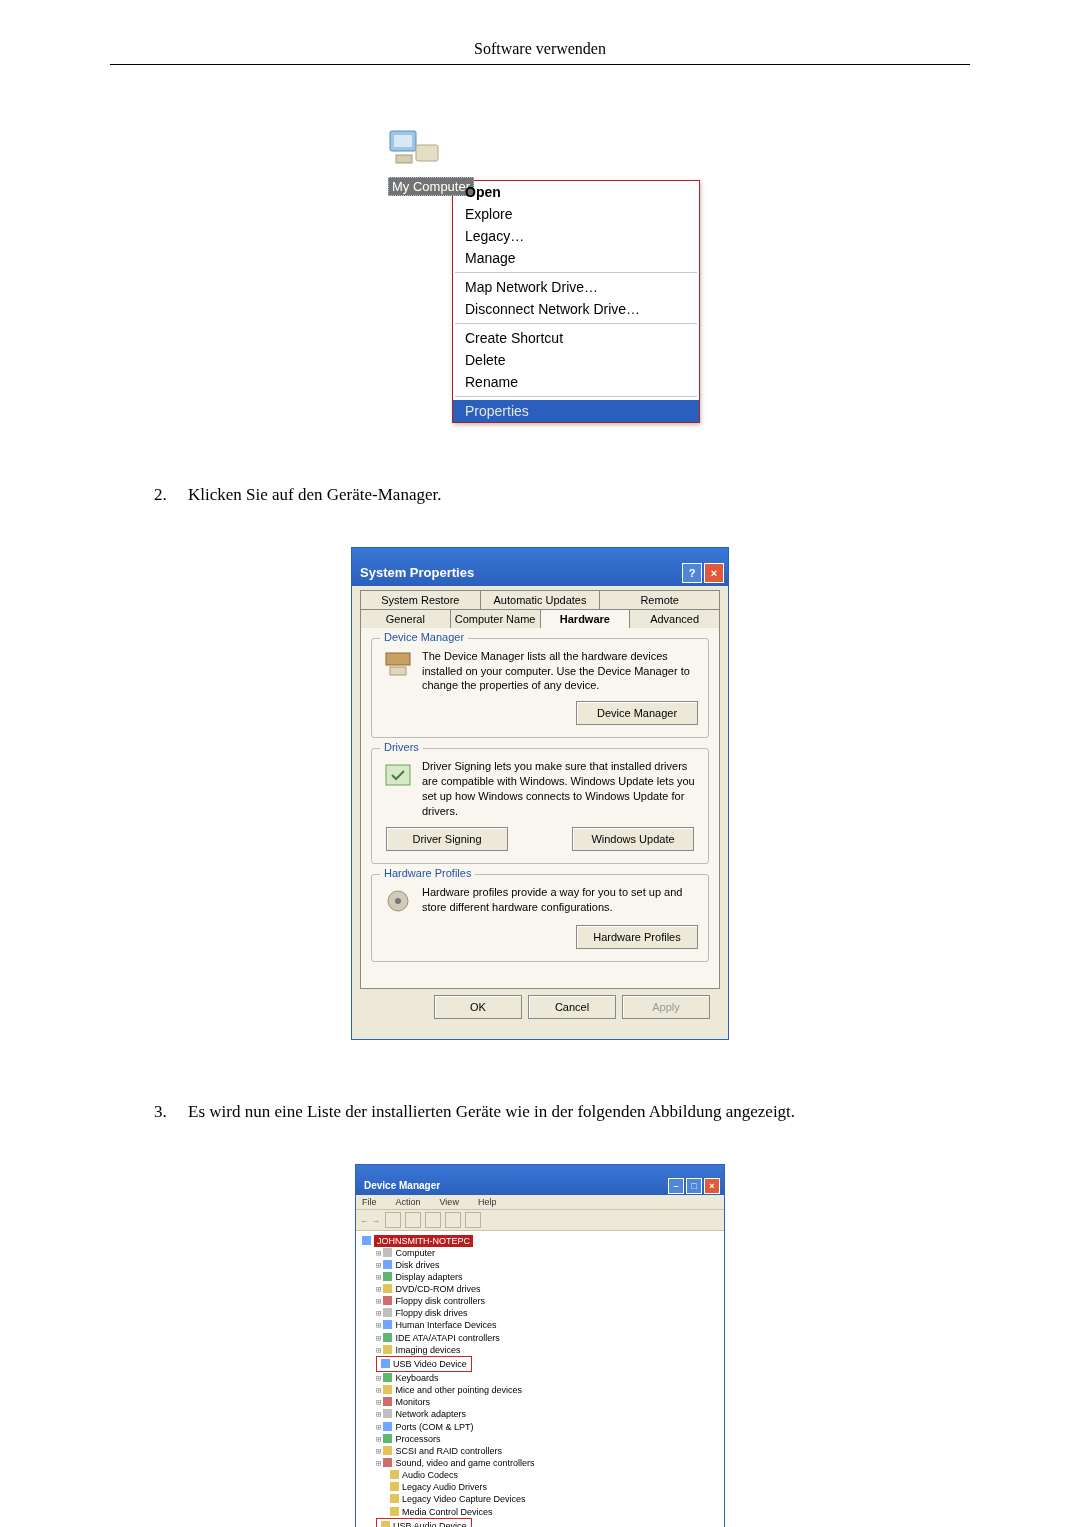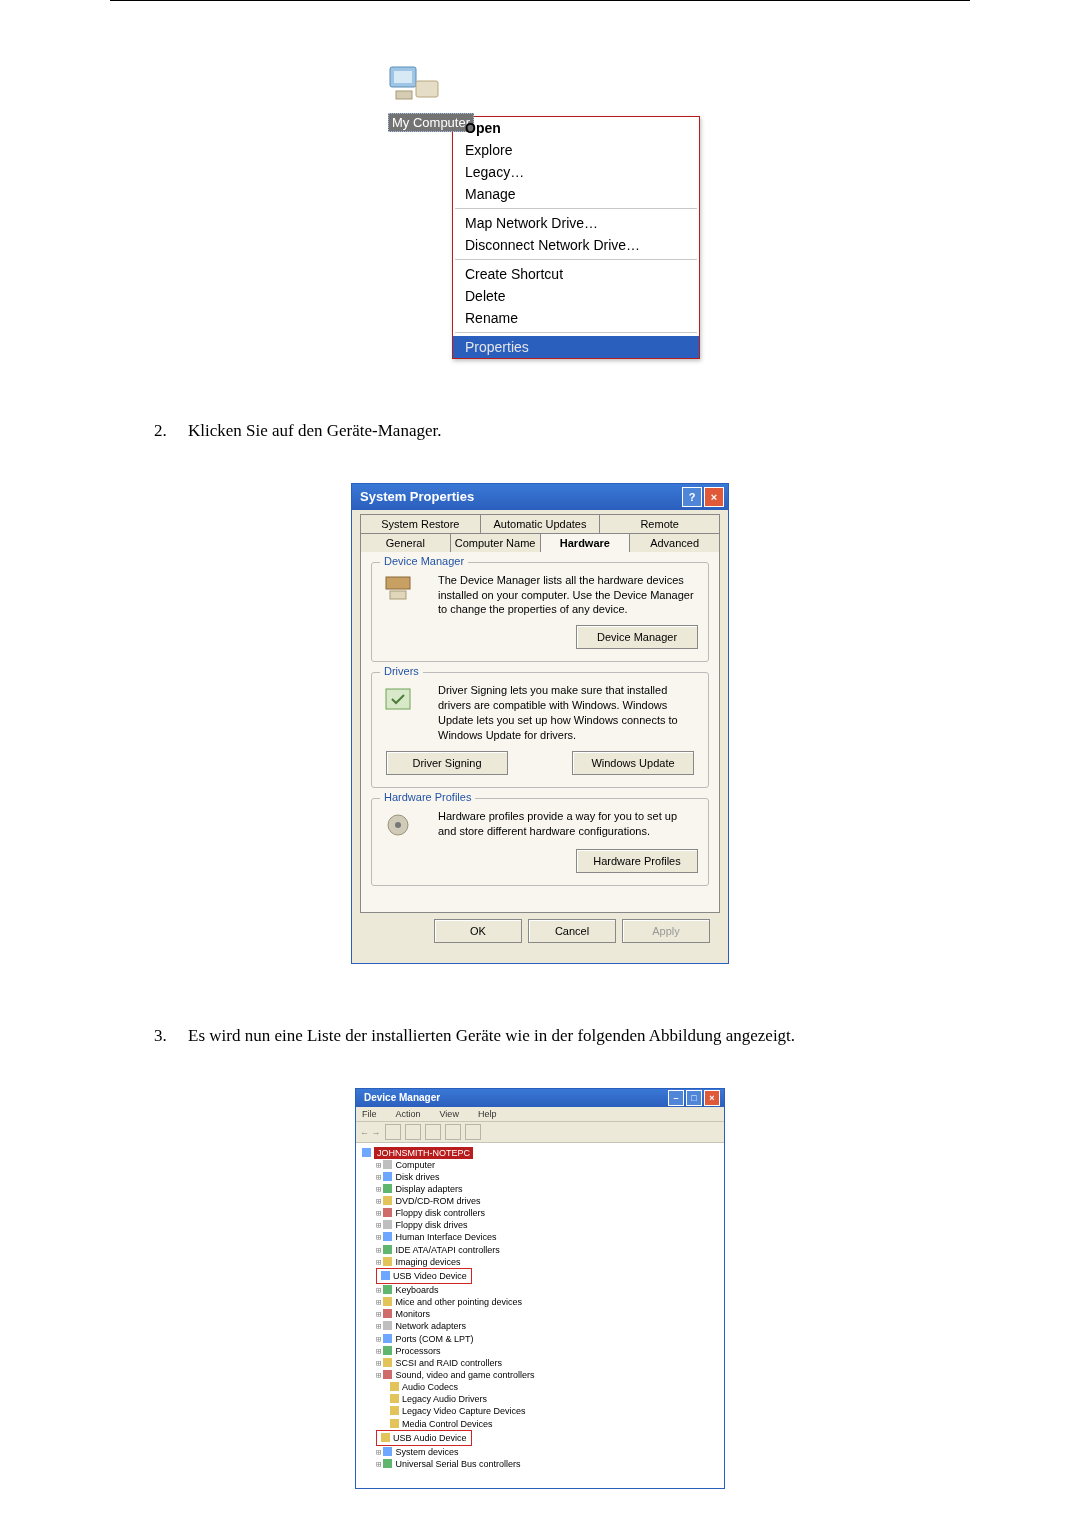--- a/index.html
+++ b/index.html
@@ -18,34 +18,34 @@
   .mc-label{color:#fff;background:#737373;font-size:13px;padding:1px 3px;display:inline-block;border:1px dotted #a7c0e6;margin-left:8px}
   .ctxmenu{width:246px;border:1px solid #b91c1c;background:#fff;box-shadow:1px 2px 4px rgba(0,0,0,.25);margin-left:72px;margin-top:-16px}
   .ctxmenu .mi{font-size:14px;padding:3px 12px;color:#000}
   .ctxmenu .mi.bold{font-weight:bold}
   .ctxmenu .sep{height:1px;background:#c7c7c7;margin:3px 2px}
   .ctxmenu .mi.sel{background:#2b5fbd;color:#e5e5e5}
 
   
   .fig2{width:378px;font-family:Tahoma,Arial,sans-serif;font-size:11px;color:#000}
   .dlg{border:1px solid #2b5fbd;background:#ece9d8}
-  .titlebar{height:26px;background:linear-gradient(#3a78d6,#2b5fbd);color:#fff;display:flex;align-items:center;padding:0 4px 0 8px;font-weight:bold;font-size:13px}
+  .titlebar{height:26px;background:linear-gradient(#3a78d6,#2b5fbd);color:#fff;display:flex;align-items:center;padding:12px 4px 0 8px;font-weight:bold;font-size:13px}
   .titlebar .tbtn{margin-left:auto;display:flex;gap:2px}
   .titlebar .tbtn span{display:inline-flex;width:18px;height:18px;align-items:center;justify-content:center;border:1px solid #fff;font-size:11px;background:#4f86d8}
   .titlebar .tbtn .close{background:#e05a3a}
   .dlg-body{padding:4px 8px 10px}
   .tabs{display:flex;flex-wrap:wrap}
   .tabrow{display:flex;width:100%}
   .tab{flex:1;text-align:center;padding:3px 0;border:1px solid #888;background:#ece9d8;border-bottom:none;font-size:11px}
   .tab+.tab{margin-left:-1px}
   .tab.active{background:#f8f6ef;font-weight:bold;position:relative;z-index:2}
   .tabpane{border:1px solid #888;background:#f8f6ef;margin-top:-1px;padding:10px 10px 16px}
   .grp{border:1px solid #bbb;border-radius:3px;padding:10px 10px 12px;margin-bottom:10px;position:relative}
   .grp-title{position:absolute;top:-8px;left:8px;background:#f8f6ef;padding:0 4px;color:#2353a6}
-  .grp-row{display:flex;align-items:flex-start;gap:24px}
+  .grp-row{display:flex;align-items:flex-start;gap:8px}
   .grp-ico{width:32px;height:32px;flex:none}
   .grp p{margin:0;font-size:11px;line-height:1.35}
   .btnrow{display:flex;justify-content:flex-end;gap:8px;margin-top:8px}
   .btnrow.two{justify-content:space-between;padding:0 4px}
   .wbtn{min-width:104px;height:22px;border:1px solid #888;background:#ece9d8;display:inline-flex;align-items:center;justify-content:center;font-size:11px;padding:0 8px;box-shadow:inset 1px 1px 0 #fff}
   .wbtn.disabled{color:#999}
   .dlg-foot{display:flex;justify-content:flex-end;gap:6px;padding:6px 10px 10px}
 
   
   .fig3{width:370px;font-family:Tahoma,Arial,sans-serif;font-size:9px}
@@ -64,20 +64,21 @@
   .dm .hl{border:1.5px solid #cf2525;padding:1px 4px;display:inline-block;margin-left:14px}
 
   
   .mini{display:inline-block;width:9px;height:9px;margin-right:3px;vertical-align:-1px}
   .c-blue{background:#6ea7ff}.c-gray{background:#bfbfbf}.c-yel{background:#e2c45a}.c-grn{background:#5fb66f}.c-red{background:#cf6b6b}
 </style>
 </head>
 <body>
 
 <div class="page">
+  <div class="hdr">Software verwenden</div>
   <hr class="hrule">
 
   <div class="fig">
     <div class="fig1">
       <div class="mc-icon">
         <svg viewBox="0 0 56 48">
           <rect x="4" y="6" width="26" height="20" rx="2" fill="#9ec5e6" stroke="#5b8db6"></rect>
           <rect x="8" y="10" width="18" height="12" fill="#d7e9f5"></rect>
           <rect x="30" y="20" width="22" height="16" rx="2" fill="#e6ddc6" stroke="#b3a77f"></rect>
           <rect x="10" y="30" width="16" height="8" fill="#d4ccb3" stroke="#a89c77"></rect>

